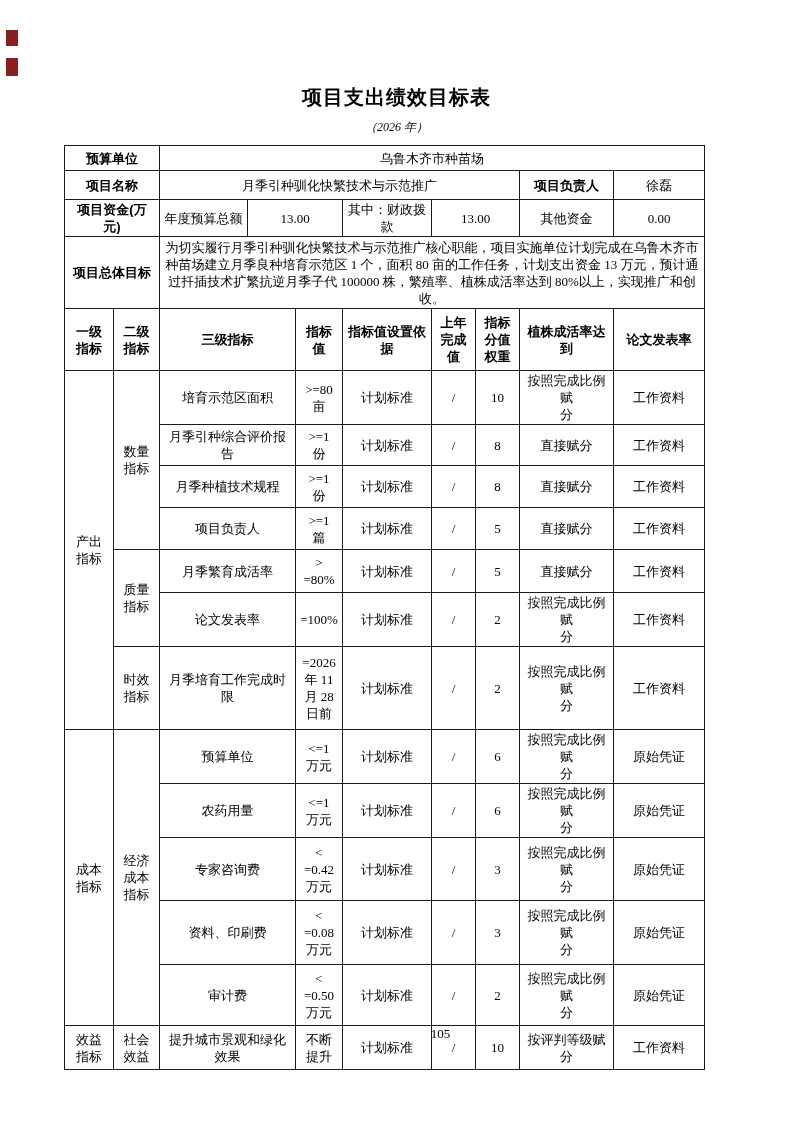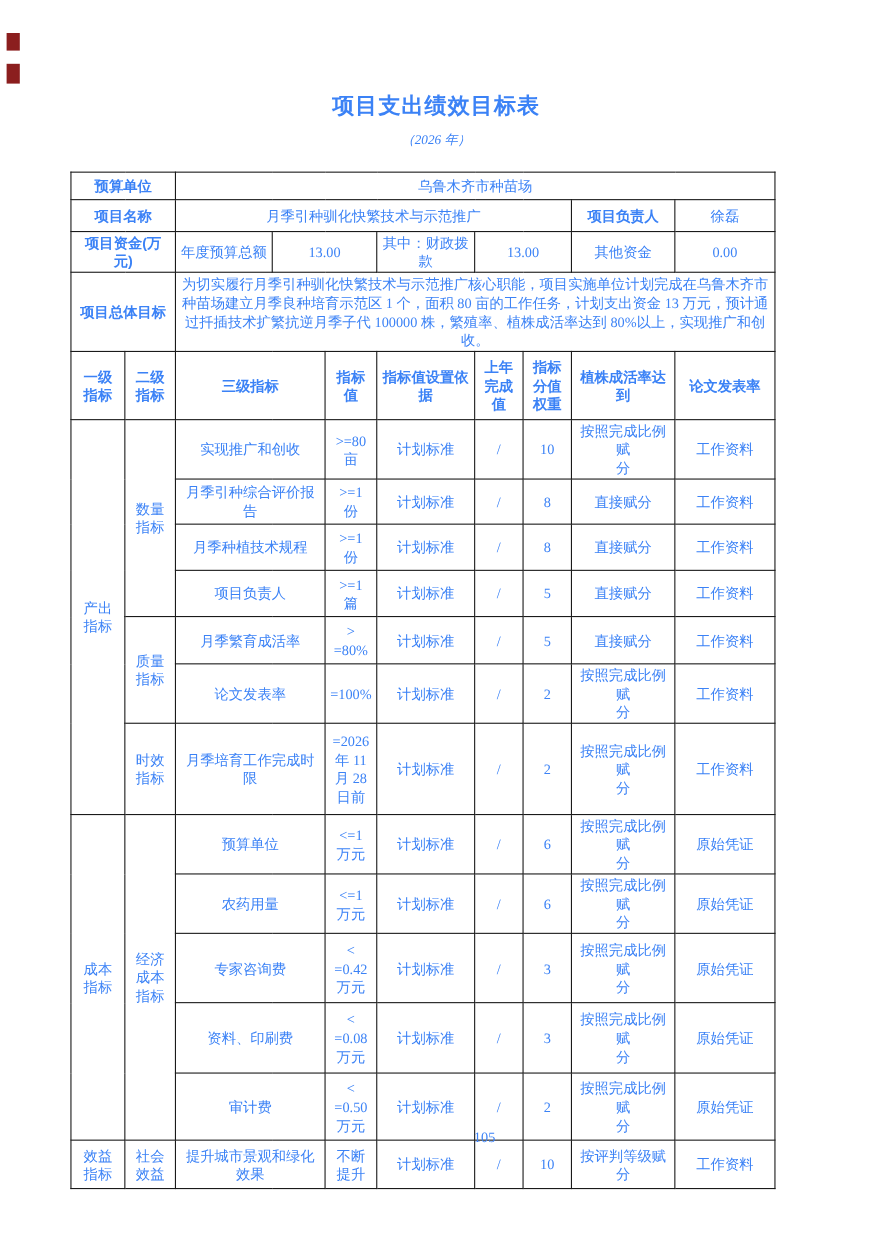--- a/index.html
+++ b/index.html
@@ -1,24 +1,24 @@
 <!DOCTYPE html>
 <html><head>
 <meta charset="utf-8">
 <style>
   html,body{margin:0;padding:0;background:#ffffff;}
-  .page{position:relative;width:793px;height:1122px;background:#ffffff;color:#3b82f6;
+  .page{position:relative;width:793px;height:1122px;background:#ffffff;color:#000000;
         font-family:"Liberation Serif","DejaVu Serif",serif;overflow:hidden;}
   .red-mark{position:absolute;left:6px;width:12px;background:#8b1e1e;}
   .red-mark.m1{top:30px;height:16px;}
   .red-mark.m2{top:58px;height:18px;}
   .title{padding-top:84px;text-align:center;font-family:"Liberation Sans","DejaVu Sans",sans-serif;
          font-weight:bold;font-size:20px;line-height:26px;letter-spacing:1px;}
   .subtitle{margin-top:9px;text-align:center;font-size:12px;font-style:italic;}
-  table.doc{border-collapse:collapse;table-layout:fixed;margin-left:64px;margin-top:20px;width:640px;}
+  table.doc{border-collapse:collapse;table-layout:fixed;margin-left:64px;margin-top:9px;width:640px;}
   table.doc td{border:1.5px solid #1a1a1a;text-align:center;vertical-align:middle;
                padding:1px 3px;font-size:13px;line-height:17px;white-space:pre-line;
                overflow:hidden;}
   td.hei{font-family:"Liberation Sans","DejaVu Sans",sans-serif;font-weight:bold;}
   td.goal{ text-align:justify;font-size:12.5px;line-height:20px;padding:4px 7px;white-space:normal;}
   td.body{font-size:12px;line-height:17px;}
   .footer{position:absolute;left:0;top:1026px;width:100%;text-align:center;font-size:13px;padding-left:44px;}
 </style>
 </head>
 <body>
@@ -89,21 +89,21 @@
 权重</td>
       <td class="hei">植株成活率达到</td>
       <td class="hei">论文发表率</td>
     </tr>
 
     <tr style="height:40px">
       <td rowspan="7" class="body">产出
 指标</td>
       <td rowspan="4" class="body">数量
 指标</td>
-      <td colspan="2" class="body">实现推广和创收</td>
+      <td colspan="2" class="body">培育示范区面积</td>
       <td class="body">&gt;=80
 亩</td>
       <td class="body">计划标准</td>
       <td class="body">/</td>
       <td class="body">10</td>
       <td class="body">按照完成比例赋
 分</td>
       <td class="body">工作资料</td>
     </tr>
     <tr style="height:41px">

